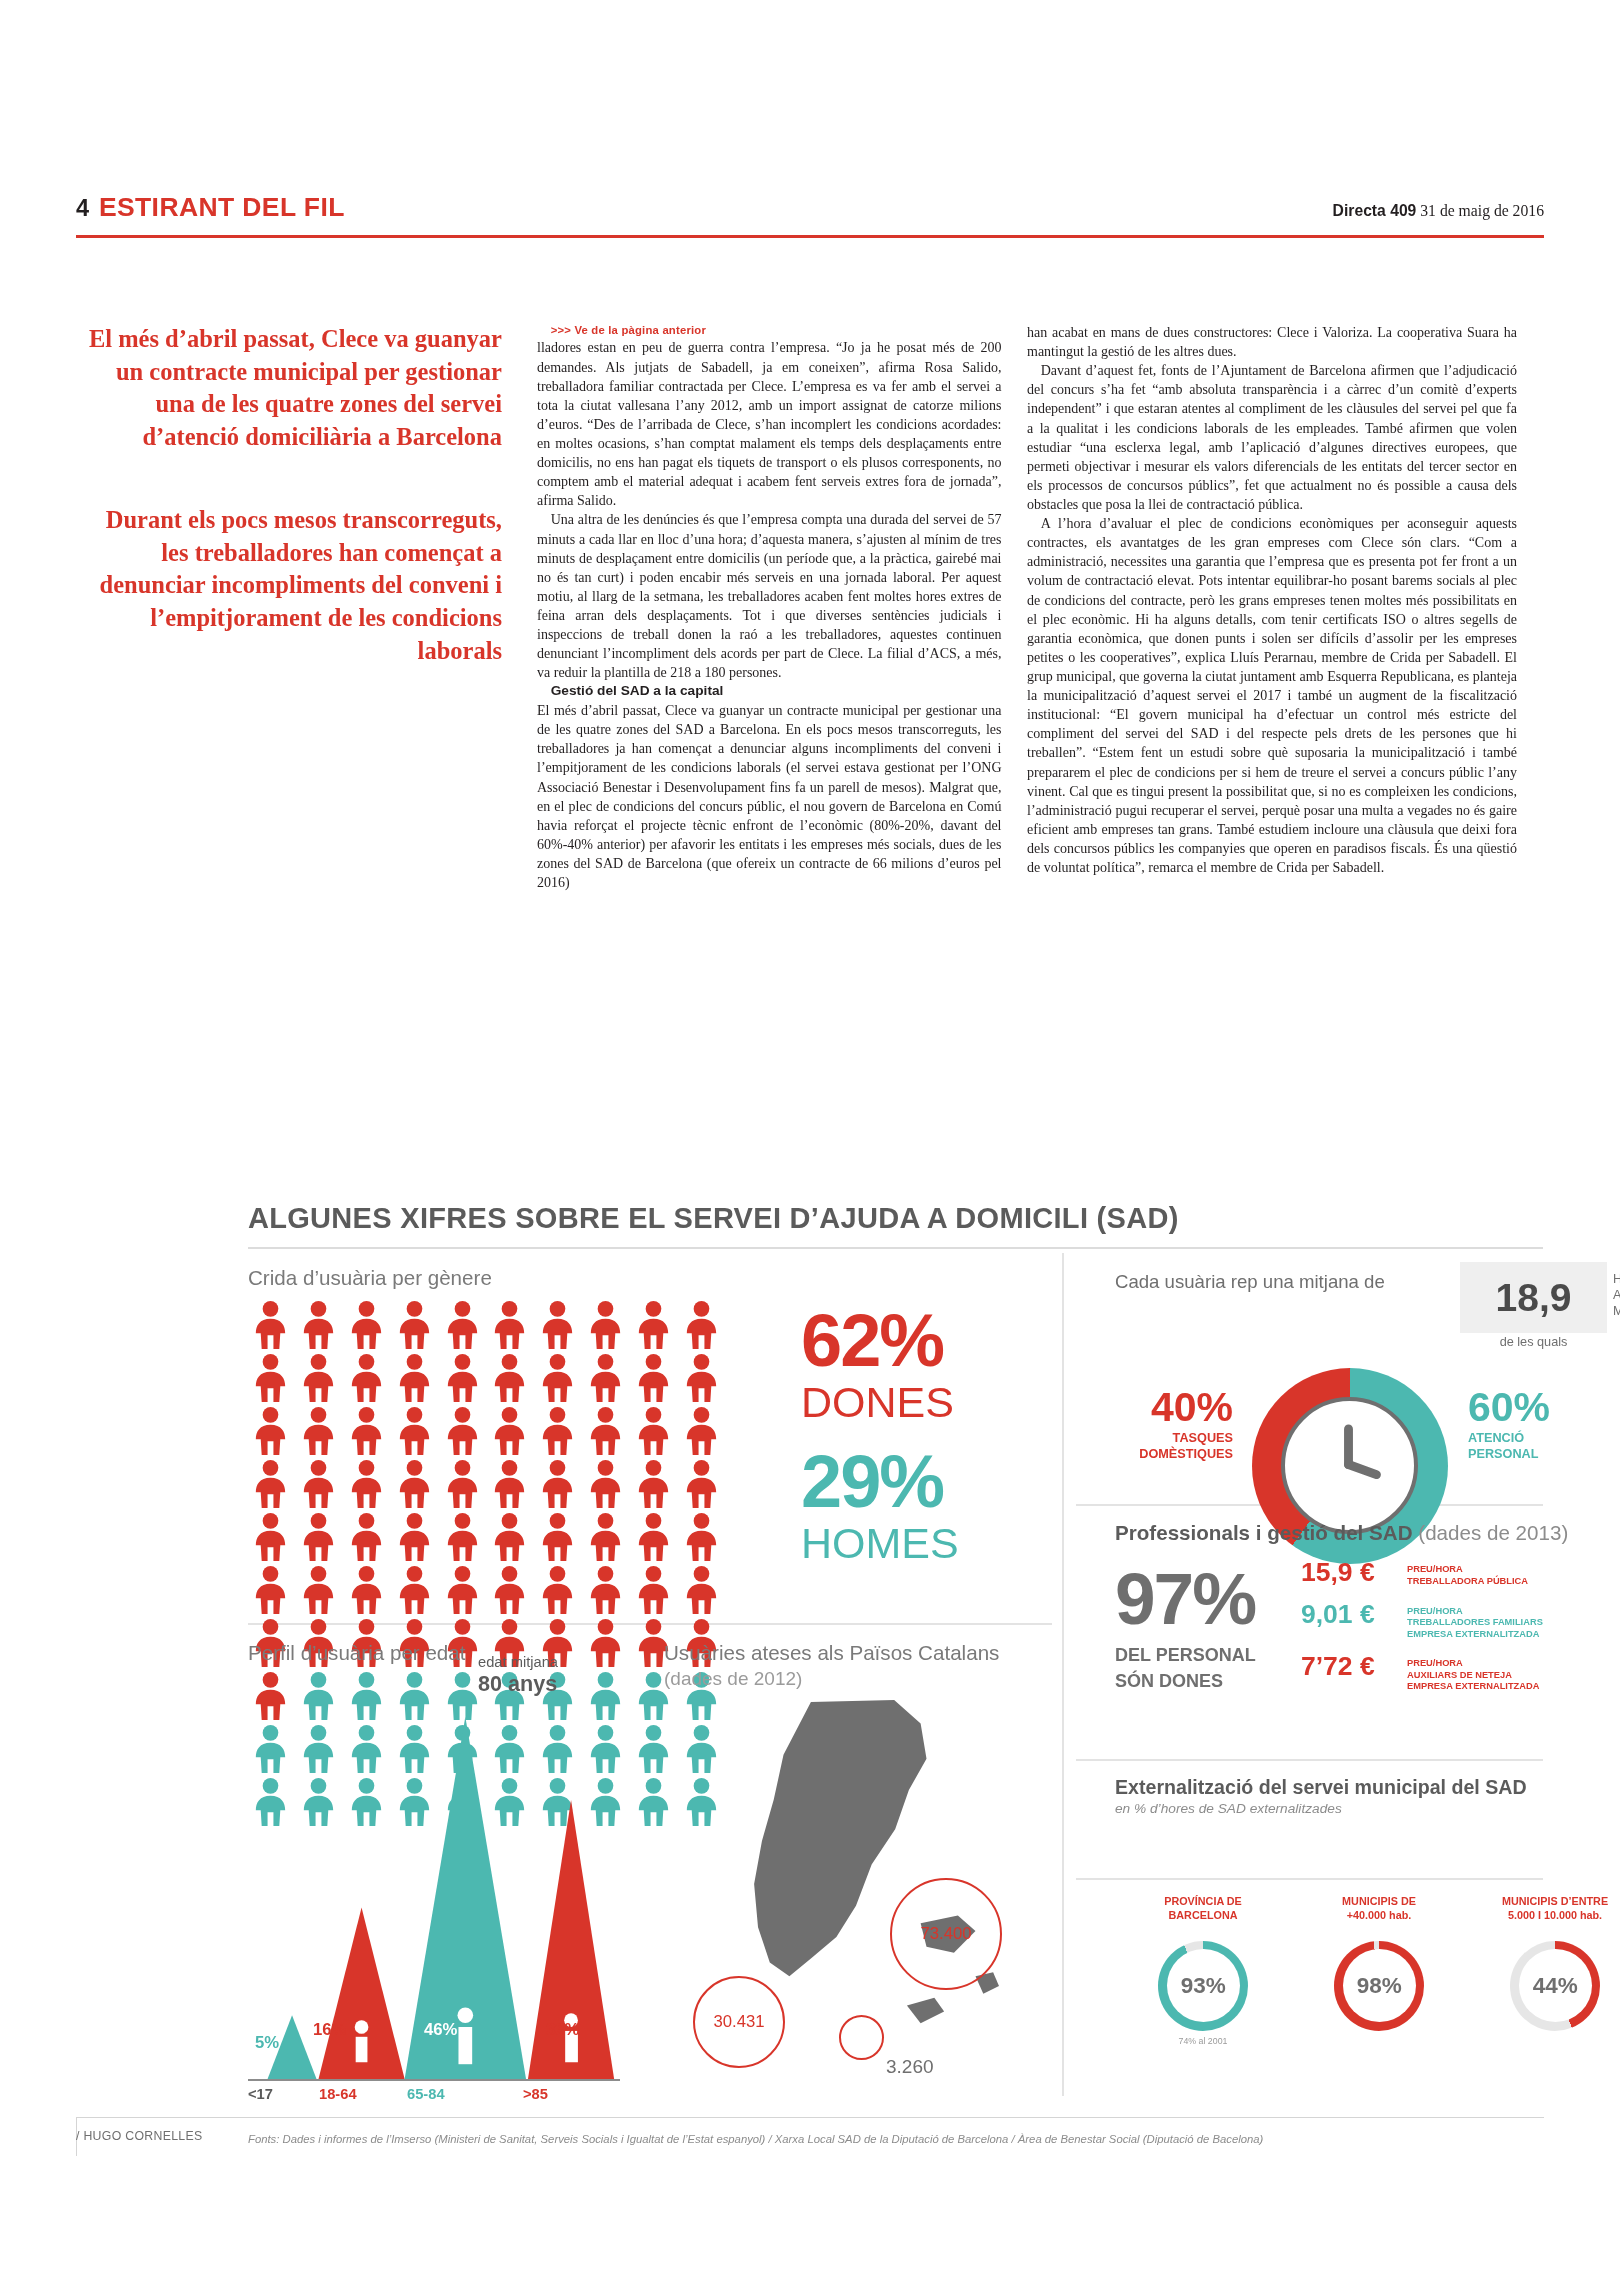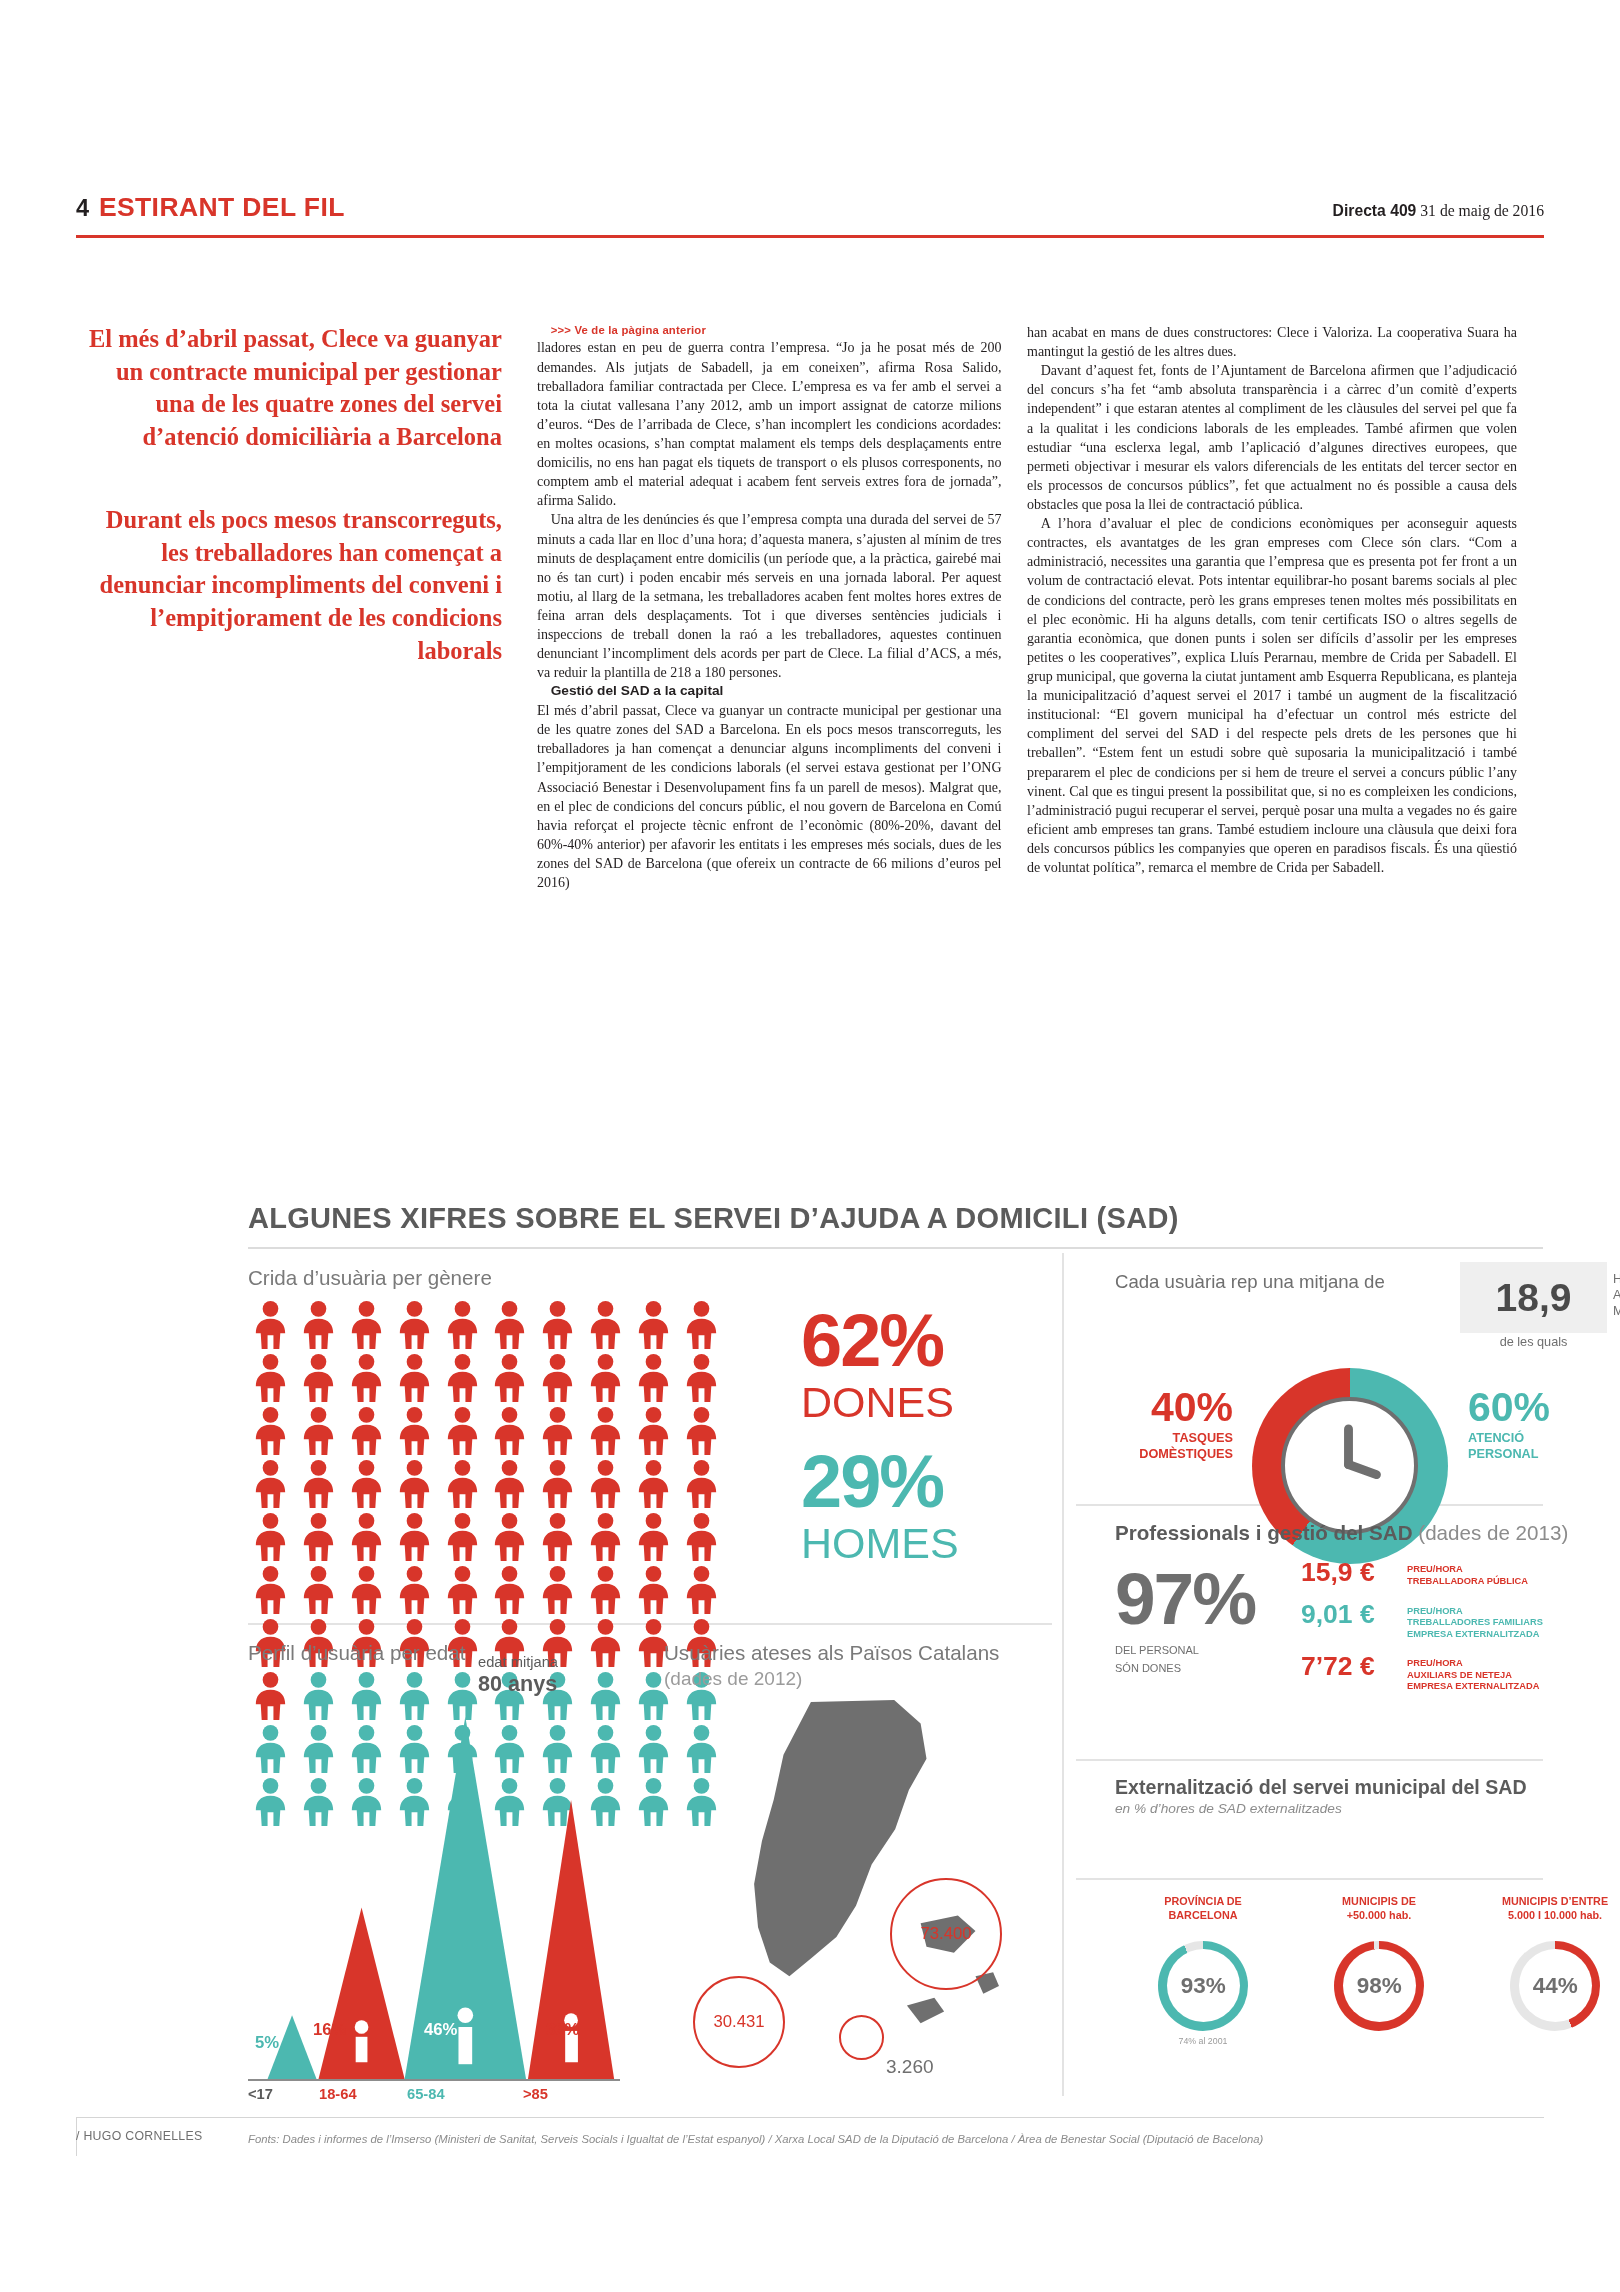--- a/index.html
+++ b/index.html
@@ -138,21 +138,21 @@
   .d40 .t{font-size:12.7px;color:#d8352a;font-weight:bold;line-height:1.25;}
   .d60{position:absolute;left:1392px;top:192px;width:167px;}
   .d60 .num{font-size:41px;color:#4cb8b0;font-weight:bold;}
   .d60 .t{font-size:12.7px;color:#4cb8b0;font-weight:bold;line-height:1.25;}
 
   .prof{position:absolute;left:1039px;top:329px;width:529px;}
   .prof h4{margin:0;font-size:20.6px;color:#5b5b5b;font-weight:bold;}
   .prof h4 span{font-weight:normal;color:#8c8c8c;}
   .p97{position:absolute;left:1039px;top:365px;}
   .p97 .n{font-size:73px;color:#6f6f6f;font-weight:bold;letter-spacing:-2px;}
-  .p97 .s{font-size:11px;color:#6f6f6f;font-weight:normal;line-height:1.25;margin-top:3.9px;}
+  .p97 .s{font-size:18px;color:#6f6f6f;font-weight:bold;line-height:1.25;margin-top:3.9px;}
   .rates{position:absolute;left:1225px;top:365px;width:343px;}
   .rate{display:flex;align-items:flex-start;margin-bottom:10.8px;}
   .rate .amt{font-size:26.5px;font-weight:bold;width:106px;}
   .rate .desc{font-size:9.3px;line-height:1.25;font-weight:bold;padding-top:6.9px;}
 
   .ext{position:absolute;left:1039px;top:584px;width:529px;}
   .ext h4{margin:0;font-size:19.6px;color:#5b5b5b;font-weight:bold;}
   .ext .sub{font-size:13.7px;color:#8c8c8c;font-style:italic;margin-top:2px;}
   .rings{position:absolute;left:1039px;top:702px;width:529px;display:flex;}
   .ringcell{width:176px;text-align:center;}
@@ -773,21 +773,21 @@
           <div>BARCELONA</div>
         </div>
         <div class="ring" style="background:conic-gradient(#4cb8b0 0deg 335deg,#e6e6e6 335deg 360deg);">
           <div class="inner">93%</div>
         </div>
         <div class="ringnote">74% al 2001</div>
       </div>
       <div class="ringcell">
         <div class="cap">
           <div>MUNICIPIS DE</div>
-          <div>+50.000 hab.</div>
+          <div>+40.000 hab.</div>
         </div>
         <div class="ring" style="background:conic-gradient(#d8352a 0deg 353deg,#e6e6e6 353deg 360deg);">
           <div class="inner">98%</div>
         </div>
       </div>
       <div class="ringcell">
         <div class="cap">
           <div>MUNICIPIS D’ENTRE</div>
           <div>5.000 I 10.000 hab.</div>
         </div>

